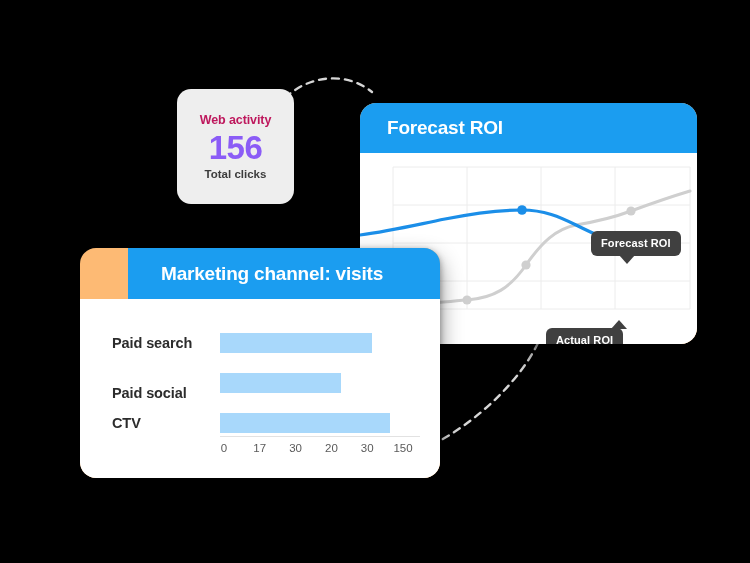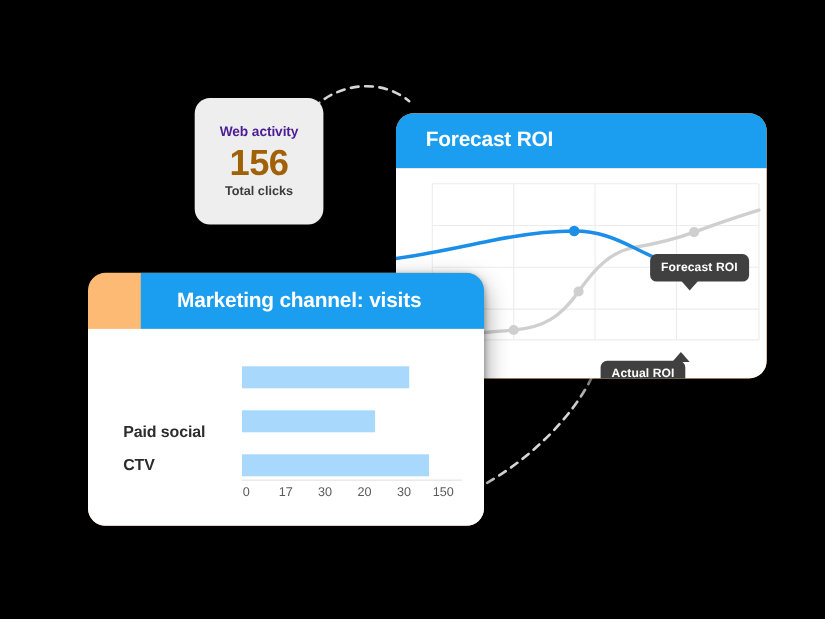--- a/index.html
+++ b/index.html
@@ -46,27 +46,27 @@
     z-index: 2;
     box-shadow: 0 6px 16px rgba(0,0,0,0.40);
     display: flex;
     flex-direction: column;
     align-items: center;
     justify-content: center;
   }
   #web-activity-card .wa-title {
     font-size: 12.5px;
     font-weight: bold;
-    color: #4c1d95;
+    color: #be185d;
     letter-spacing: -0.1px;
   }
   #web-activity-card .wa-value {
     font-size: 33px;
     font-weight: bold;
-    color: #a16207;
+    color: #8b5cf6;
     line-height: 1.18;
     letter-spacing: -0.5px;
     margin-top: 2px;
   }
   #web-activity-card .wa-sub {
     font-size: 11.5px;
     font-weight: bold;
     color: #3c3c3c;
     margin-top: 1px;
   }
@@ -264,20 +264,21 @@
 
     </div>
   </div>
 
   <div id="marketing-card" class="card">
     <div class="card-header">
       <span>Marketing channel: visits</span>
     </div>
     <div id="marketing-body">
 
+      <div class="bar-label-wrap" style="top:36px;">Paid search</div>
       <div class="bar-fill" style="top:34px; width:152px;"></div>
 
       <div class="bar-label-wrap" style="top:76px;margin-top:10px;">Paid social</div>
       <div class="bar-fill" style="top:74px; width:121px;"></div>
 
       <div class="bar-label-wrap" style="top:116px;">CTV</div>
       <div class="bar-fill" style="top:114px; width:170px;"></div>
 
       <div id="bar-axis-line" style="top:137px;"></div>
 

